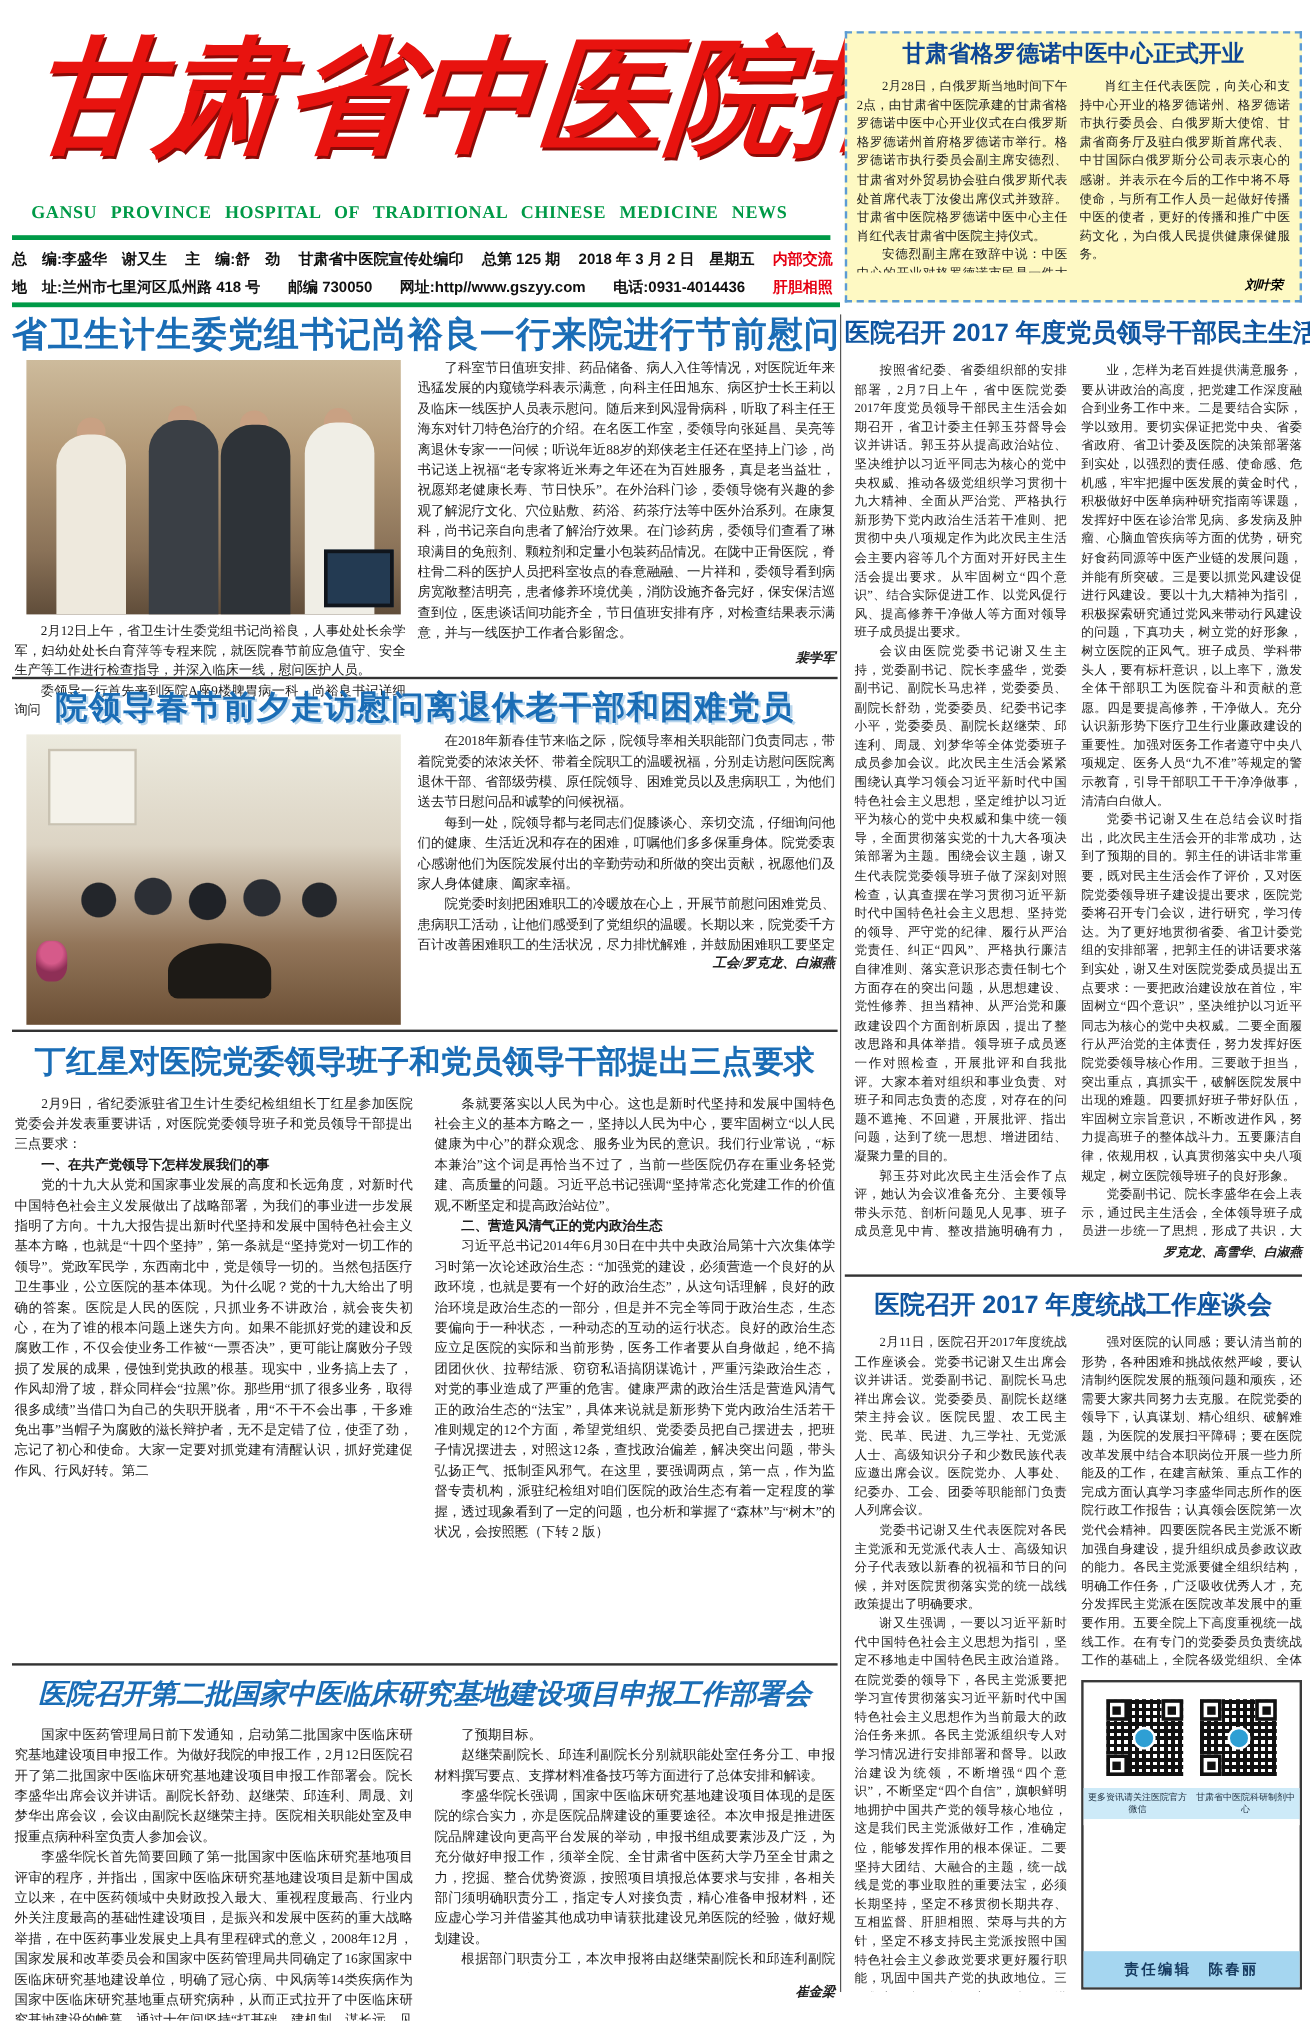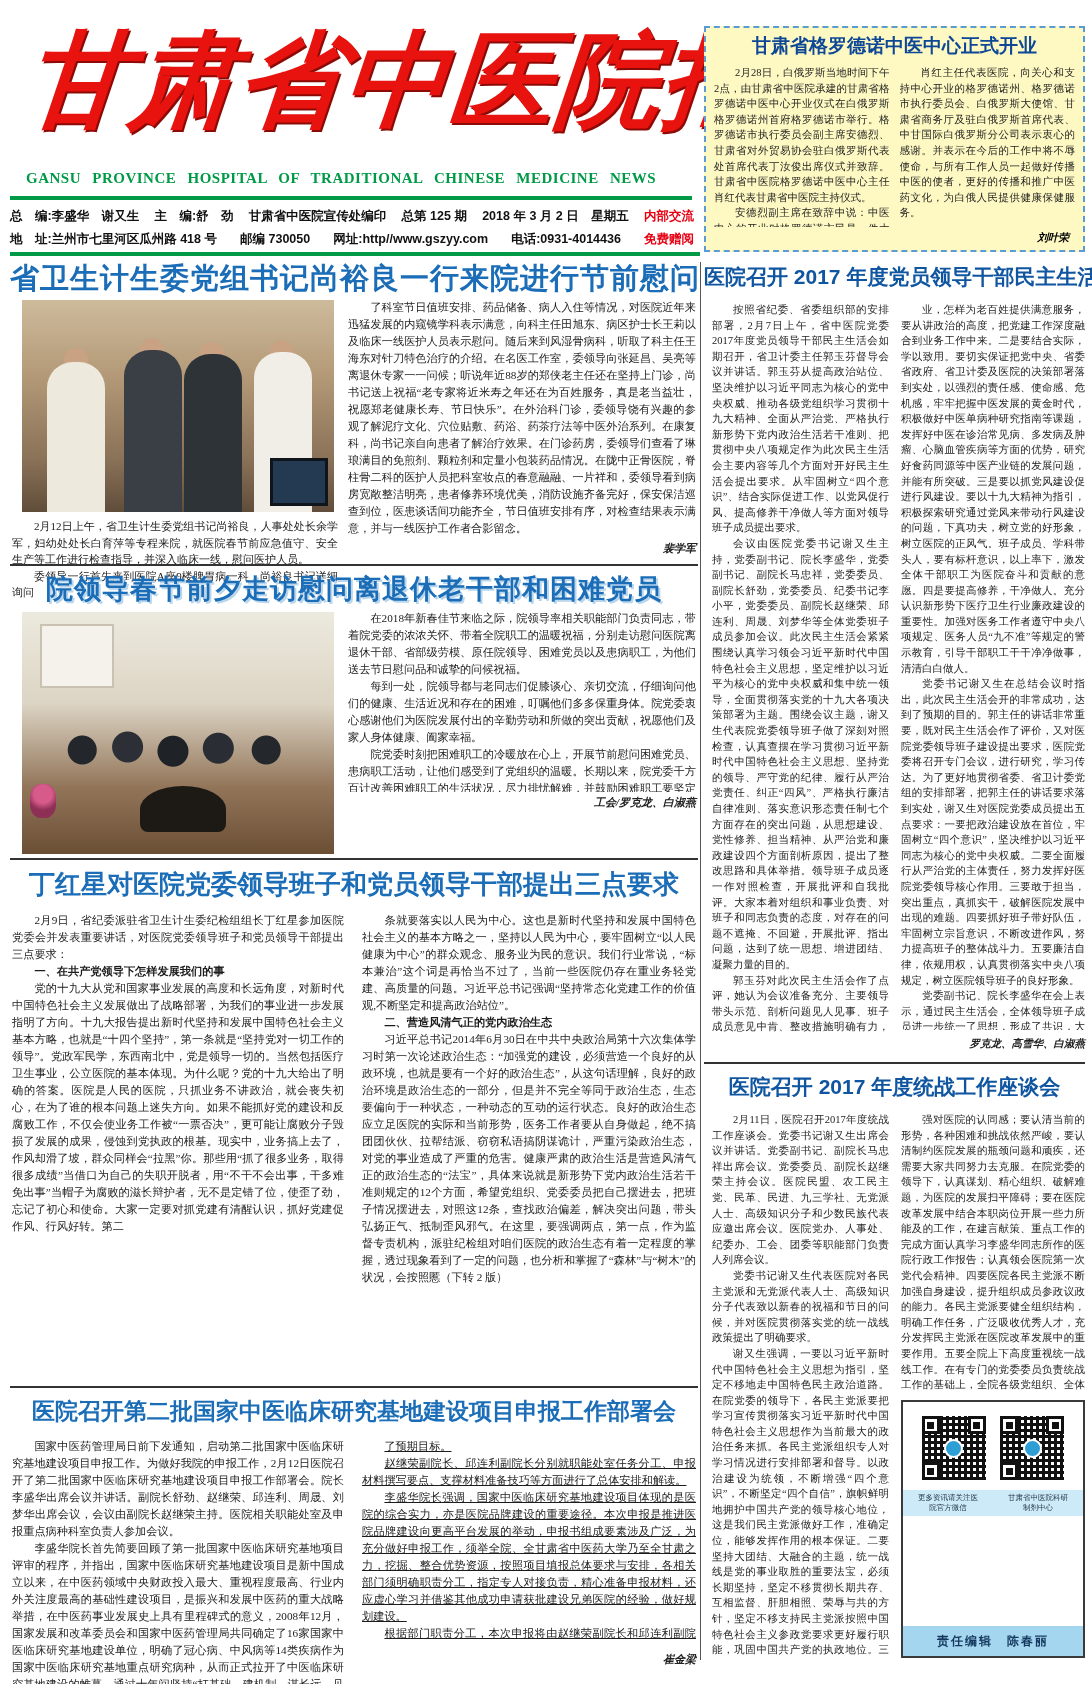--- a/index.html
+++ b/index.html
@@ -17,36 +17,36 @@
   
   #vdiv{position:absolute;left:700px;top:262px;width:1px;height:1398px;background:#555;}
   .hr{position:absolute;left:10px;width:688px;height:2px;background:#333;}
   #hr1{top:564px;} #hr2{top:858px;} #hr3{top:1386px;}
   #hr-r{position:absolute;left:704px;top:1062px;width:381px;height:2px;background:#333;}
   
   .ltitle{position:absolute;left:10px;width:688px;text-align:center;font-family:"Liberation Sans",sans-serif;font-weight:bold;color:#1a6db6;white-space:nowrap;}
   #a1-title{top:259px;font-size:29px;letter-spacing:1px;}
   #a2-title{top:571px;font-size:27px;letter-spacing:1px;text-shadow:2px 2px 0 #bad6ec;}
   #a3-title{top:867px;font-size:26px;}
-  #b1-title{top:1396px;font-size:23px;}
+  #b1-title{top:1396px;font-size:23px;font-style:italic;}
   .rtitle{position:absolute;left:704px;width:381px;text-align:center;font-family:"Liberation Sans",sans-serif;font-weight:bold;color:#0f55a0;white-space:nowrap;}
   #r2-title{top:263px;font-size:21px;}
   #r3-title{top:1073px;font-size:21px;}
   
   .lcol{position:absolute;font-size:11.2px;line-height:17px;text-align:justify;color:#1c1c1c;overflow:hidden;}
   .rcol{position:absolute;font-size:10.5px;line-height:15.6px;text-align:justify;color:#1c1c1c;overflow:hidden;}
   .lcol p,.rcol p,.box-col p,#a1-caption p{margin:0;text-indent:2em;}
   p.subhead{font-weight:bold;}
   #a1-col{left:348px;top:299px;width:348px;height:238px;}
   #a1-caption{left:12px;top:518px;width:326px;height:94px;font-size:11px;line-height:16.5px;text-align:justify;position:absolute;color:#1c1c1c;overflow:hidden;}
   #a2-col{left:348px;top:610px;width:348px;height:182px;}
   #a3-c1{left:12px;top:912px;width:332px;height:462px;}
   #a3-c2{left:362px;top:912px;width:334px;height:462px;}
   #b1-c1{left:12px;top:1438px;width:332px;height:246px;}
-  #b1-c2{left:362px;top:1438px;width:334px;height:206px;text-decoration:underline;}
+  #b1-c2{left:362px;top:1438px;width:334px;height:206px;}
   #r2-c1{left:712px;top:302px;width:177px;height:734px;}
   #r2-c2{left:901px;top:302px;width:184px;height:728px;}
   #r3-c1{left:712px;top:1112px;width:177px;height:548px;}
   #r3-c2{left:901px;top:1112px;width:184px;height:280px;}
   .sig{position:absolute;text-align:right;font-weight:bold;font-style:italic;font-size:11px;color:#222;padding-right:6px;}
   #a1-sig{left:348px;top:541px;width:348px;}
   #a2-sig{left:348px;top:795px;width:348px;}
   #r2-sig{left:901px;top:1037px;width:184px;font-size:10.5px;}
   #b1-sig{left:362px;top:1652px;width:334px;}
   
@@ -62,21 +62,21 @@
   .ph-person{position:absolute;bottom:0;width:58px;border-radius:26px 26px 0 0;}
   .ph-head{position:absolute;border-radius:50%;width:24px;height:24px;background:#c9a183;}
   
   #qr-box{position:absolute;left:901px;top:1400px;width:184px;height:258px;border:2px solid #3a3a3a;box-sizing:border-box;background:#fff;display:flex;flex-direction:column;}
   .qr-row{display:flex;justify-content:space-evenly;padding:14px 4px 10px;}
   .qr{position:relative;width:64px;height:64px;background:repeating-linear-gradient(90deg,#111 0 3px,transparent 3px 6px),repeating-linear-gradient(0deg,#111 0 3px,#fff 3px 6px);}
   .finder{position:absolute;width:18px;height:18px;border:3px solid #111;box-sizing:border-box;background:#fff linear-gradient(#111,#111) center/7px 7px no-repeat;}
   .f1{top:0;left:0;} .f2{top:0;right:0;} .f3{bottom:0;left:0;}
   .qr-logo{position:absolute;inset:0;margin:auto;width:15px;height:15px;border-radius:50%;background:#2e9fd4;border:2px solid #fff;}
   .qr-captions{display:flex;background:#cdeaf8;}
-  .qr-caption{width:50%;font-family:"Liberation Sans",sans-serif;font-size:7.5px;line-height:10px;text-align:center;padding:3px 13px;color:#234;}
+  .qr-caption{width:50%;font-family:"Liberation Sans",sans-serif;font-size:7.5px;line-height:10px;text-align:center;padding:3px 2px;color:#234;}
   .qr-spacer{height:5px;background:#fff;}
   #editor-bar{margin-top:auto;height:30px;background:#a5d6f0;display:flex;align-items:center;justify-content:center;gap:14px;font-family:"Liberation Sans",sans-serif;font-weight:bold;font-size:12px;color:#15395e;letter-spacing:2px;}
 </style>
 </head>
 <body>
 
 <div id="page">
 
   <div id="masthead-title">甘肃省中医院报</div>
   <div id="masthead-en">GANSU PROVINCE HOSPITAL OF TRADITIONAL CHINESE MEDICINE NEWS</div>
@@ -89,21 +89,21 @@
       <span>甘肃省中医院宣传处编印</span>
       <span>总第 125 期</span>
       <span>2018 年 3 月 2 日　星期五</span>
       <span class="red-tag">内部交流</span>
     </div>
     <div class="info-row">
       <span>地　址:兰州市七里河区瓜州路 418 号</span>
       <span>邮编 730050</span>
       <span>网址:http//www.gszyy.com</span>
       <span>电话:0931-4014436</span>
-      <span class="red-tag">免费赠阅</span>
+      <span class="red-tag">肝胆相照</span>
     </div>
   </div>
   <div id="rule-mid" class="grule"></div>
   <div id="vdiv"></div>
 
   <div id="box-grodno">
     <h2>甘肃省格罗德诺中医中心正式开业</h2>
     <div class="box-cols">
       <div class="box-col">
         <p>2月28日，白俄罗斯当地时间下午2点，由甘肃省中医院承建的甘肃省格罗德诺中医中心开业仪式在白俄罗斯格罗德诺州首府格罗德诺市举行。格罗德诺市执行委员会副主席安德烈、甘肃省对外贸易协会驻白俄罗斯代表处首席代表丁汝俊出席仪式并致辞。甘肃省中医院格罗德诺中医中心主任肖红代表甘肃省中医院主持仪式。</p>

